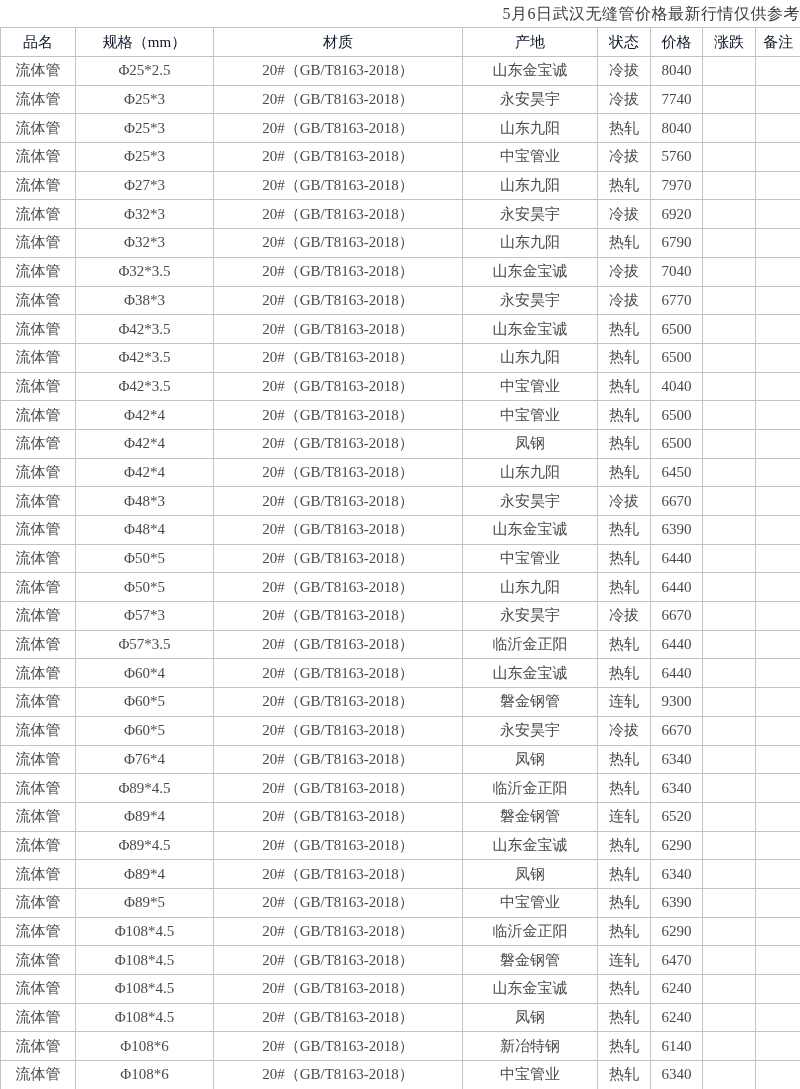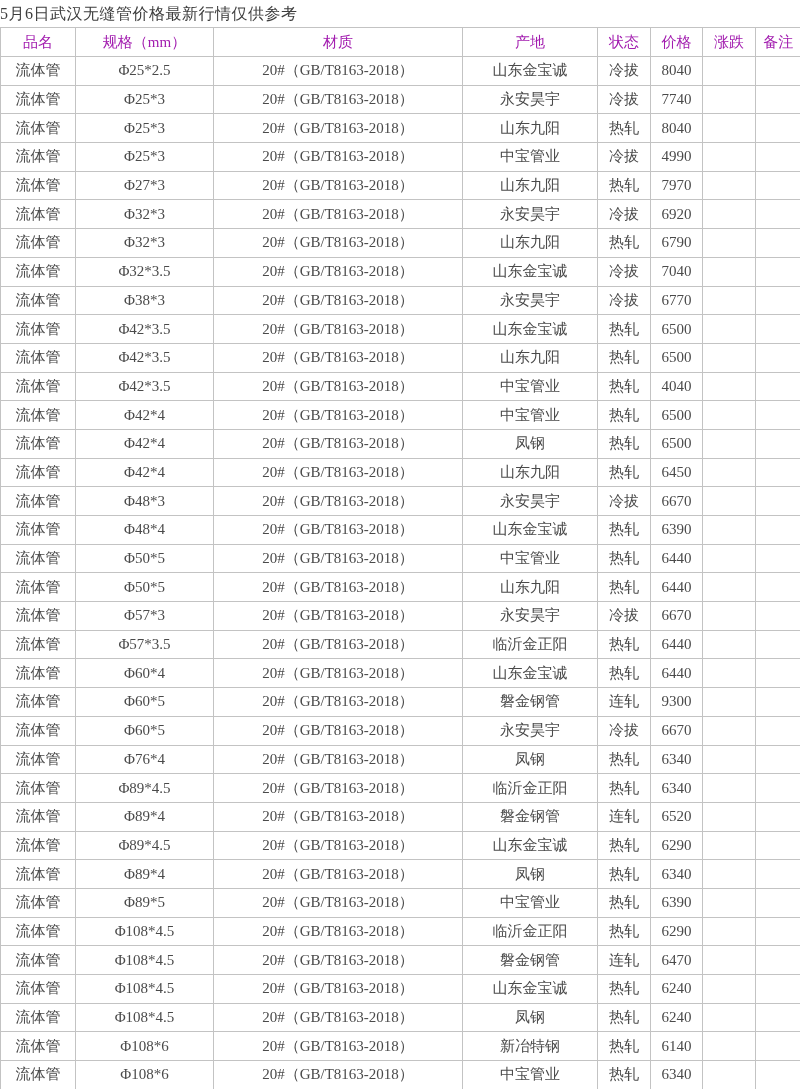--- a/index.html
+++ b/index.html
@@ -12,21 +12,21 @@
     width: 800px;
     height: 1089px;
     overflow: hidden;
     background: #ffffff;
     font-family: "Liberation Serif", "DejaVu Serif", serif;
     color: #454545;
   }
   .title {
     height: 27px;
     line-height: 27px;
-    text-align: left;
+    text-align: right;
     font-size: 16px;
     letter-spacing: 0.5px;
     color: #3d3d3d;
     white-space: nowrap;
   }
   table.price-table {
     width: 800px;
     table-layout: fixed;
     border-collapse: collapse;
   }
@@ -37,21 +37,21 @@
     vertical-align: middle;
     font-weight: normal;
     font-size: 15px;
     color: #4a4a4a;
     padding: 0;
     white-space: nowrap;
     overflow: hidden;
   }
   table.price-table th {
     height: 28px;
-    color: #a21caf;
+    color: #0f172a;
   }
   table.price-table td {
     height: 27.7px;
   }
   
   table.price-table th:last-child,
   table.price-table td:last-child {
     border-right: none;
   }
 </style>
@@ -115,21 +115,21 @@
       <td>8040</td>
       <td></td>
       <td></td>
     </tr>
         <tr>
       <td>流体管</td>
       <td>Φ25*3</td>
       <td>20#（GB/T8163-2018）</td>
       <td>中宝管业</td>
       <td>冷拔</td>
-      <td>4990</td>
+      <td>5760</td>
       <td></td>
       <td></td>
     </tr>
         <tr>
       <td>流体管</td>
       <td>Φ27*3</td>
       <td>20#（GB/T8163-2018）</td>
       <td>山东九阳</td>
       <td>热轧</td>
       <td>7970</td>

